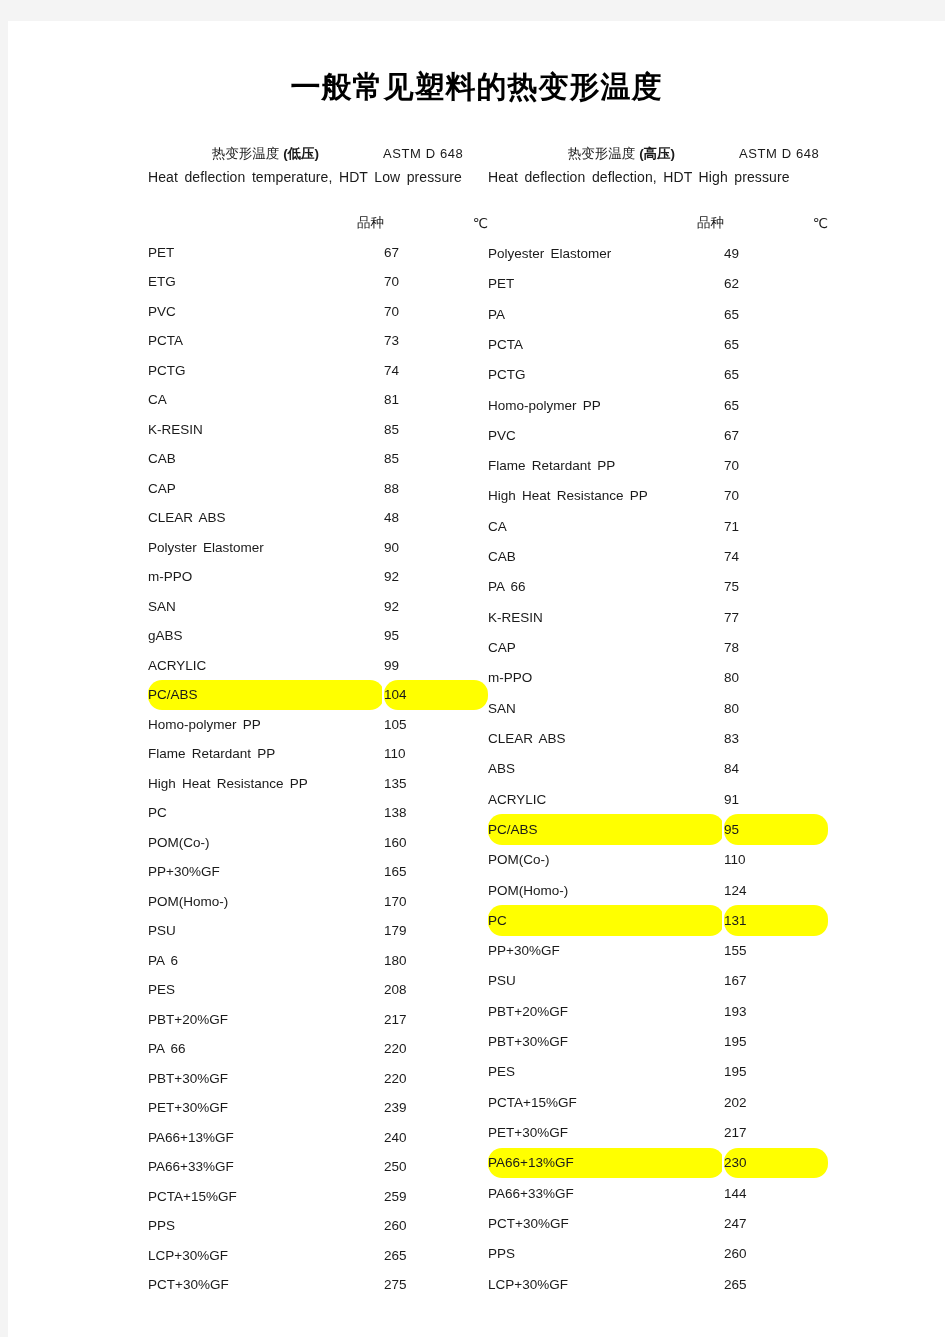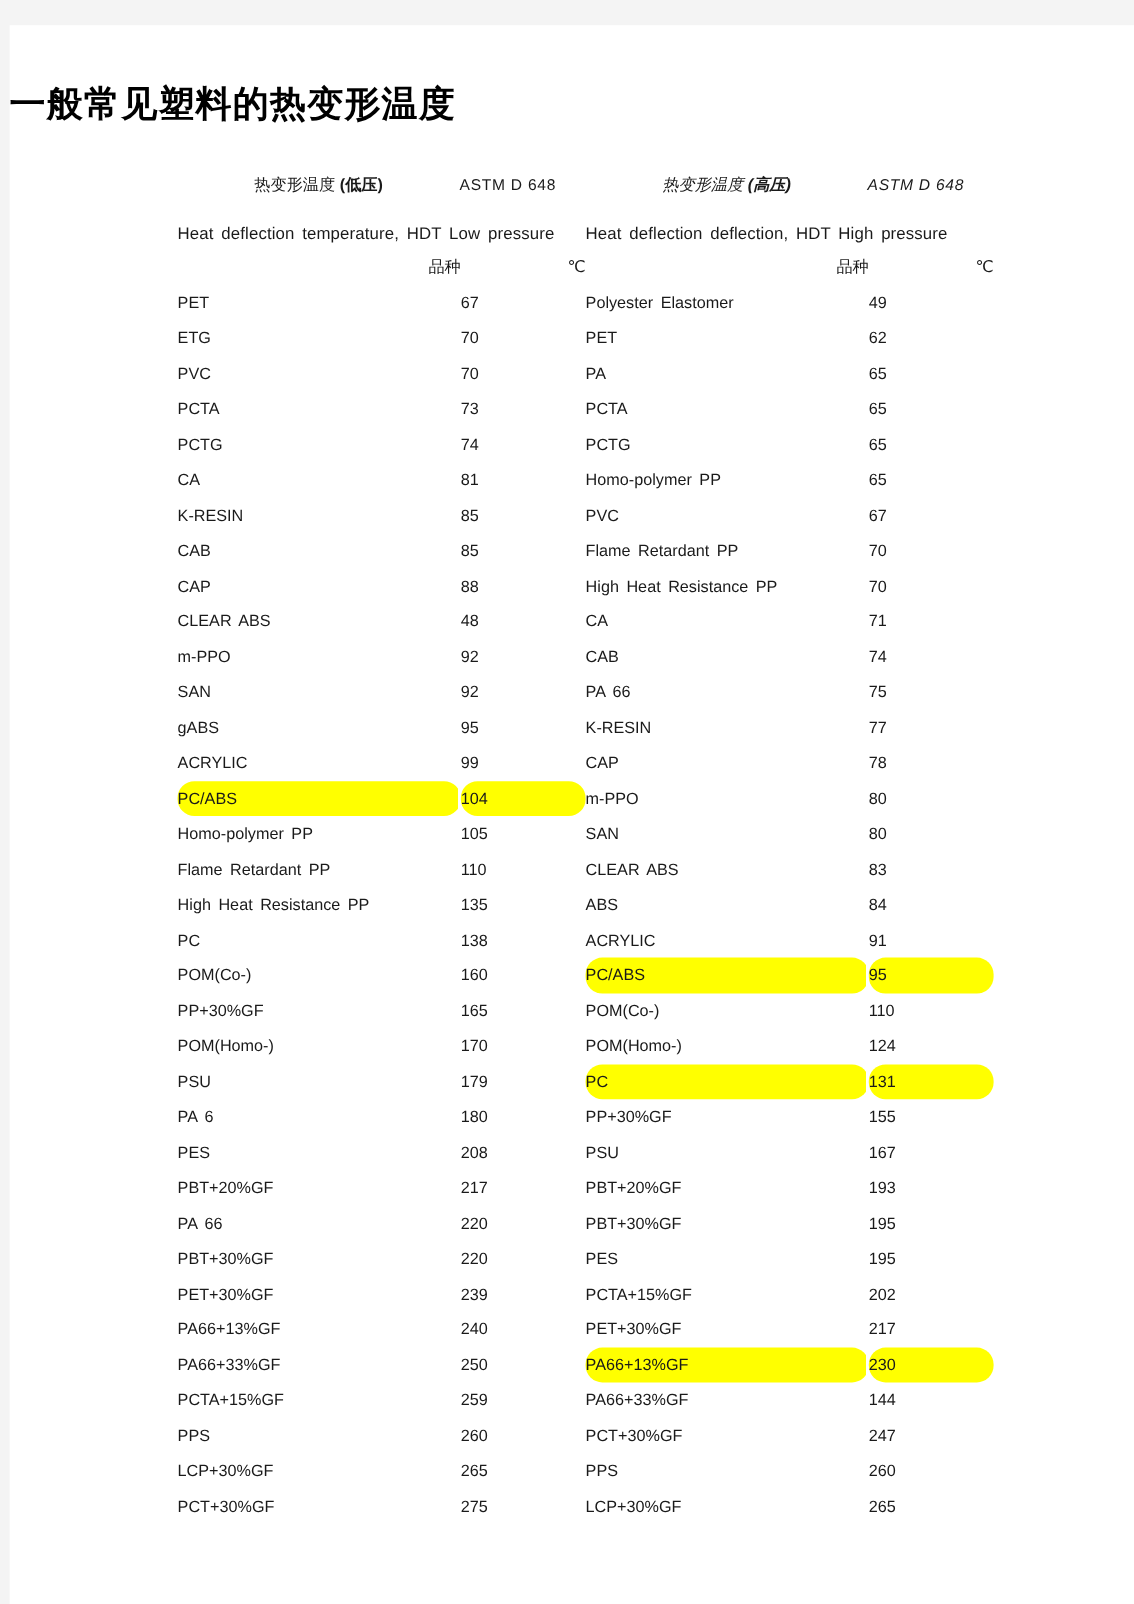--- a/index.html
+++ b/index.html
@@ -16,20 +16,21 @@
   .page {
     position: absolute;
     left: 8px;
     top: 21px;
     width: 937px;
     height: 1316px;
     background: #ffffff;
     box-sizing: border-box;
   }
   .doc-title {
+    text-align: center;
     font-family: "DejaVu Serif", "Liberation Serif", serif;
     font-size: 30px;
     font-weight: bold;
     color: #000000;
     margin: 0;
     padding: 0;
     position: absolute;
     left: 0;
     right: 0;
     top: 46px;
@@ -47,43 +48,42 @@
     align-items: center;
     text-align: center;
   }
   .meta-block {
     width: 340px;
     display: flex;
     align-items: baseline;
     flex: 0 0 340px;
   }
   .meta-block.right {
-    margin-left: 0px;
-    font-style: italic;
+    margin-left: 16px;
   }
   .meta-label {
     font-size: 13.5px;
     color: #1a1a1a;
     width: 235px;
     flex: 0 0 235px;
     white-space: nowrap;
   }
   .meta-label .bold {
     font-weight: bold;
   }
   .meta-astm {
     font-size: 13px;
     color: #1a1a1a;
     letter-spacing: 0.6px;
     white-space: nowrap;
   }
   .meta-en-row {
     display: flex;
     height: 33px;
-    align-items: flex-end;
+    align-items: flex-start;
   }
   .meta-en {
     font-size: 14px;
     color: #1a1a1a;
     width: 340px;
     flex: 0 0 340px;
     white-space: nowrap;
     letter-spacing: 0.1px;
     word-spacing: 2.5px;
   }
@@ -191,20 +191,24 @@
               <td class="name"><span class="word-sp">CAB</span></td>
               <td class="val">85</td>
             </tr>
             <tr>
               <td class="name"><span class="word-sp">CAP</span></td>
               <td class="val">88</td>
             </tr>
             <tr>
               <td class="name"><span class="word-sp">CLEAR ABS</span></td>
               <td class="val">48</td>
+            </tr>
+            <tr>
+              <td class="name"><span class="word-sp">Polyster Elastomer</span></td>
+              <td class="val">90</td>
             </tr>
             <tr>
               <td class="name"><span class="word-sp">m-PPO</span></td>
               <td class="val">92</td>
             </tr>
             <tr>
               <td class="name"><span class="word-sp">SAN</span></td>
               <td class="val">92</td>
             </tr>
             <tr>

